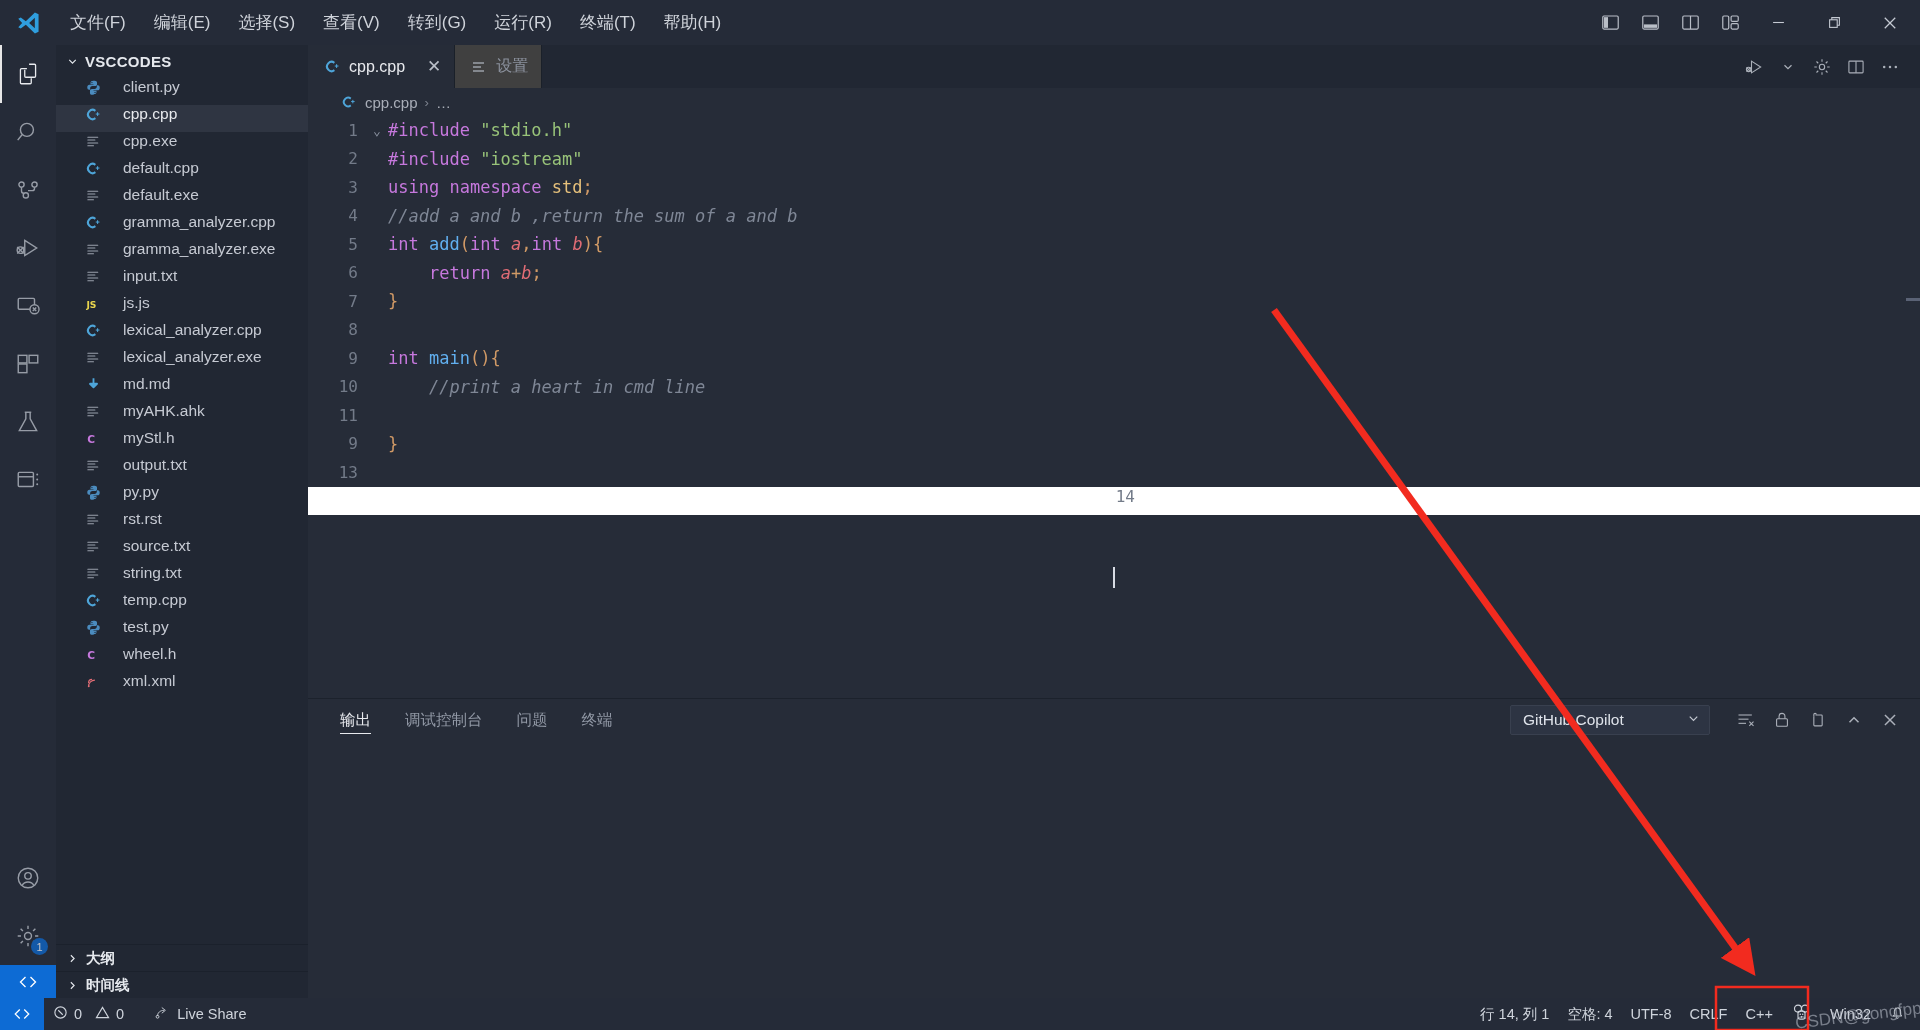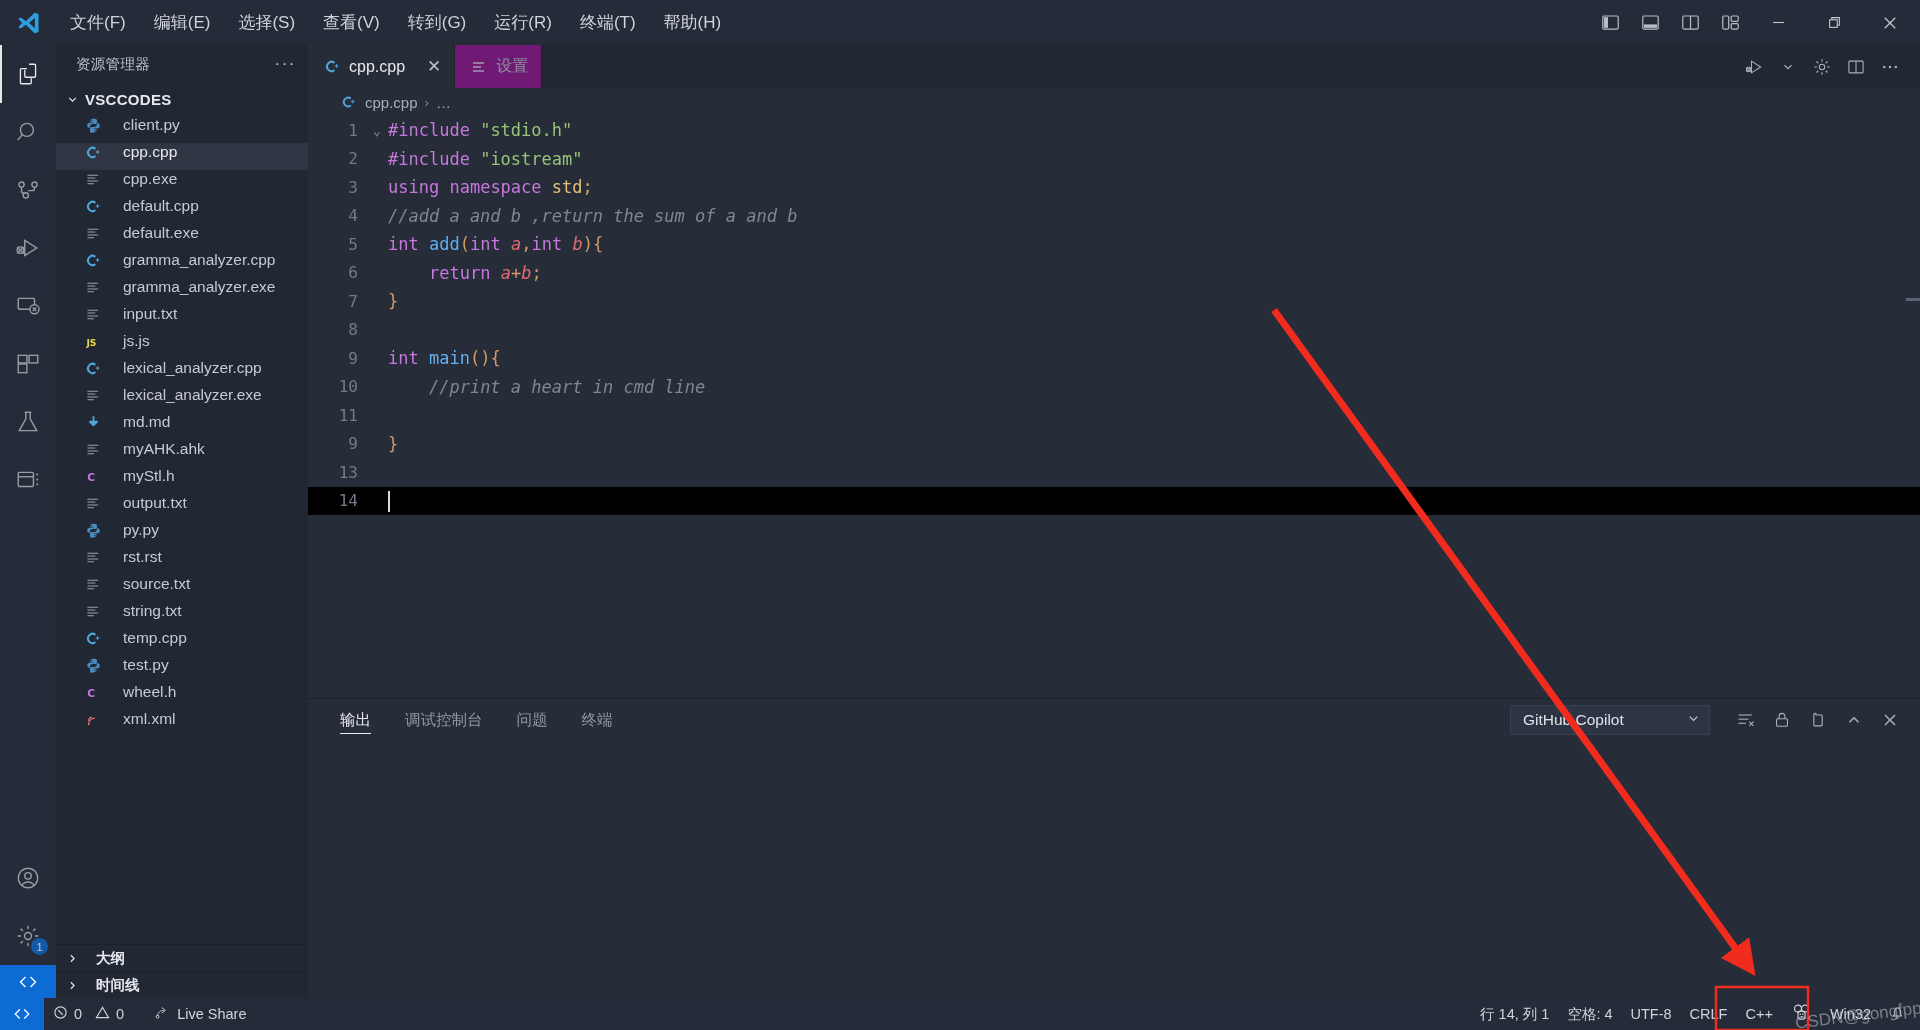--- a/index.html
+++ b/index.html
@@ -71,49 +71,49 @@
   .chev { width: 16px; display: inline-flex; justify-content: center; align-items: center; }
   .file-list { flex: 0 0 auto; overflow: hidden; }
   .file-row {
     height: 27px; display: flex; align-items: flex-start; gap: 21px; padding-left: 28px;
     color: #c6cad3; font-size: 15.5px; white-space: nowrap;
   }
   .file-row.selected { background: #2f3542; color: #e8eaee; }
   .fico { width: 18px; height: 18px; display: inline-flex; align-items: center; justify-content: center; flex: 0 0 18px; }
   .sb-bottom { margin-top: auto; }
   .sb-collapsed {
-    height: 27px; display: flex; align-items: center; gap: 16px; padding-left: 8px;
+    height: 27px; display: flex; align-items: center; gap: 6px; padding-left: 8px;
     color: #e6e9ee; font-size: 14.5px; font-weight: bold; border-top: 1px solid #1b212c;
   }
 
   
   .editor-col { flex: 1 1 auto; display: flex; flex-direction: column; min-width: 0; background: #262c38; }
   .tabbar { height: 43px; background: #212733; display: flex; align-items: stretch; position: relative; }
   .tab {
     display: flex; align-items: center; gap: 8px; padding: 0 13px 0 15px;
-    font-size: 16px; color: #8b919d; background: #701a75; min-width: 0;
+    font-size: 16px; color: #8b919d; background: #404040; min-width: 0;
     border-right: 1px solid #1a2029; position: relative;
   }
   .tab.active { background: #262c38; color: #e8eaee; }
   .tab.active::after {
     content: ""; position: absolute; left: 0; right: 0; bottom: 0; height: 1px; background: #262c38;
   }
   .tab .close { margin-left: 14px; font-size: 17px; color: #b9bec7; line-height: 1; }
   .tab-actions { margin-left: auto; display: flex; align-items: center; padding-right: 14px; gap: 2px; }
   .tb-ico { width: 32px; height: 43px; display: flex; align-items: center; justify-content: center; opacity: .85; }
 
   .breadcrumb {
     height: 28px; display: flex; align-items: center; gap: 7px; padding-left: 32px;
     color: #a9aeb8; font-size: 15px; background: #262c38;
   }
   .bc-sep { color: #7b818d; font-size: 13px; }
 
   .code-area { flex: 1 1 auto; background: #262c38; position: relative; overflow: hidden; }
   .code-line { height: 28.5px; display: flex; align-items: center; font-family: "DejaVu Sans Mono", monospace; font-size: 17px; }
-  .code-line.cur { background: #000000; }
+  .code-line.cur { background: #ffffff; flex-direction: column; }
   .ln {
     width: 58px; text-align: right; padding-right: 8px; color: #737b89; font-size: 16px;
     flex: 0 0 58px; font-family: "DejaVu Sans Mono", monospace;
   }
   .fold { width: 22px; flex: 0 0 22px; color: #8d95a3; display: flex; align-items: center; justify-content: center; font-size: 13px; }
   .code-txt { white-space: pre; color: #cdd3de; }
   .k-pre { color: #c678dd; }      
   .k-str { color: #98c379; }      
   .k-kw  { color: #c678dd; }
   .k-var { color: #e5c07b; }      
@@ -312,24 +312,20 @@
       </div>
       <div class="remote-ind">
         <svg width="20" height="20" viewBox="0 0 24 24" fill="none" stroke="#ffffff" stroke-width="1.6">
             <polyline points="9,6 3,12 9,18"></polyline>
             <polyline points="15,6 21,12 15,18"></polyline>
           </svg>
       </div>
     </div>
 
     <div class="sidebar">
-      <div class="sidebar-head">
-        <span>资源管理器</span>
-        <span class="dots">···</span>
-      </div>
 
       <div class="tree-section">
         <span class="chev">
           <svg width="13" height="13" viewBox="0 0 16 16" fill="none" stroke="#e6e9ee" stroke-width="1.4">
               <polyline points="4,6 8,10 12,6"></polyline>
             </svg>
         </span>
         <span>VSCCODES</span>
       </div>
 

